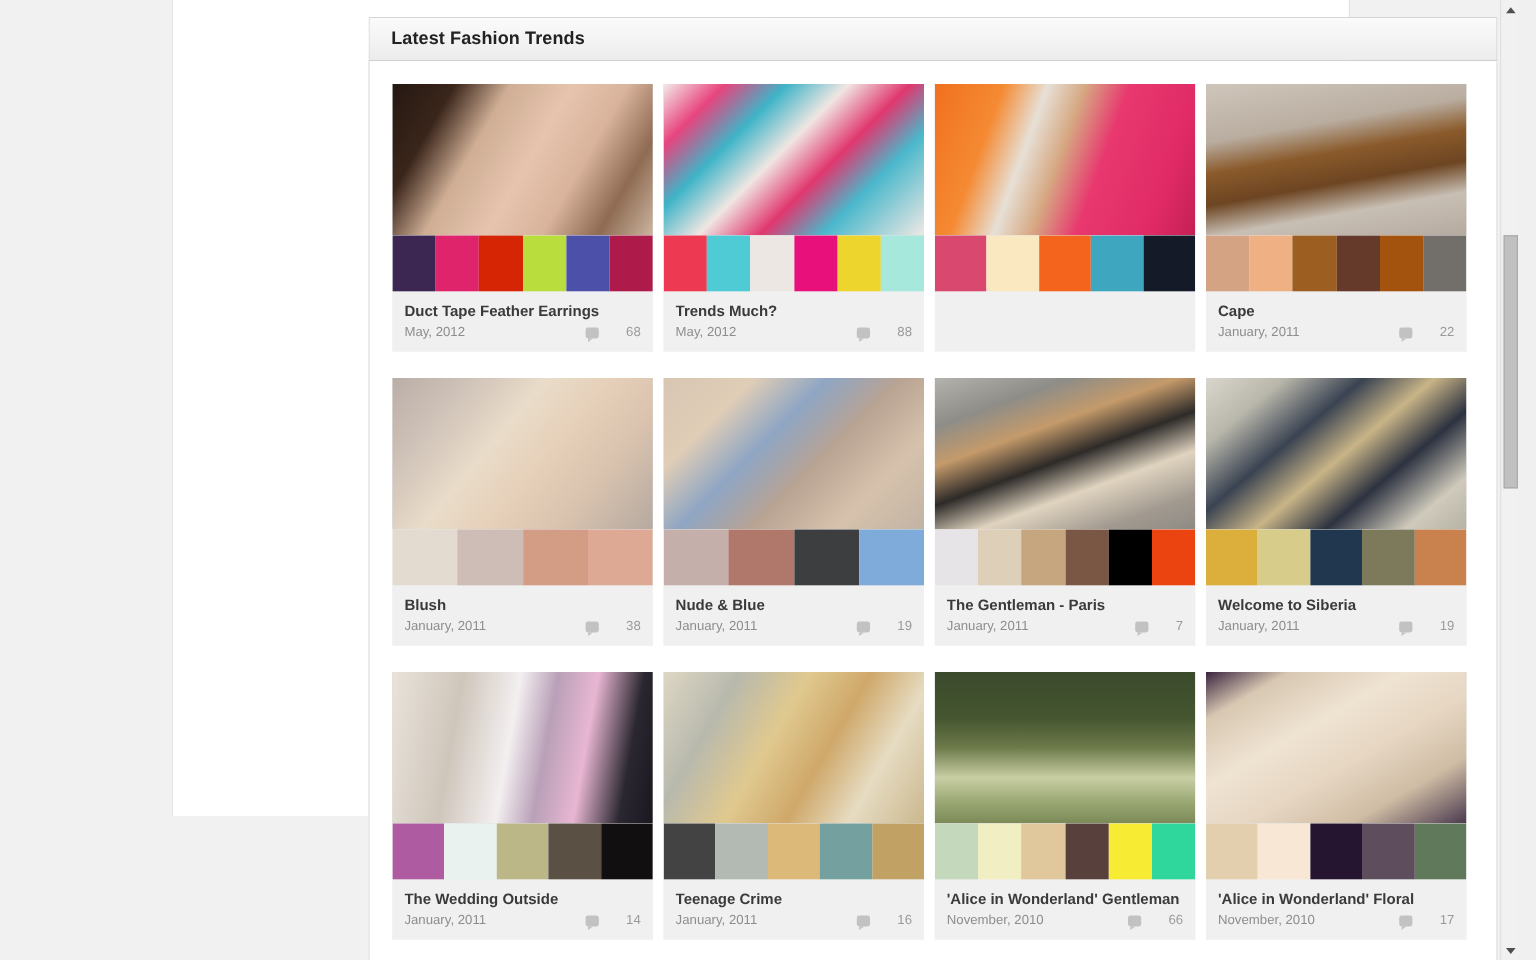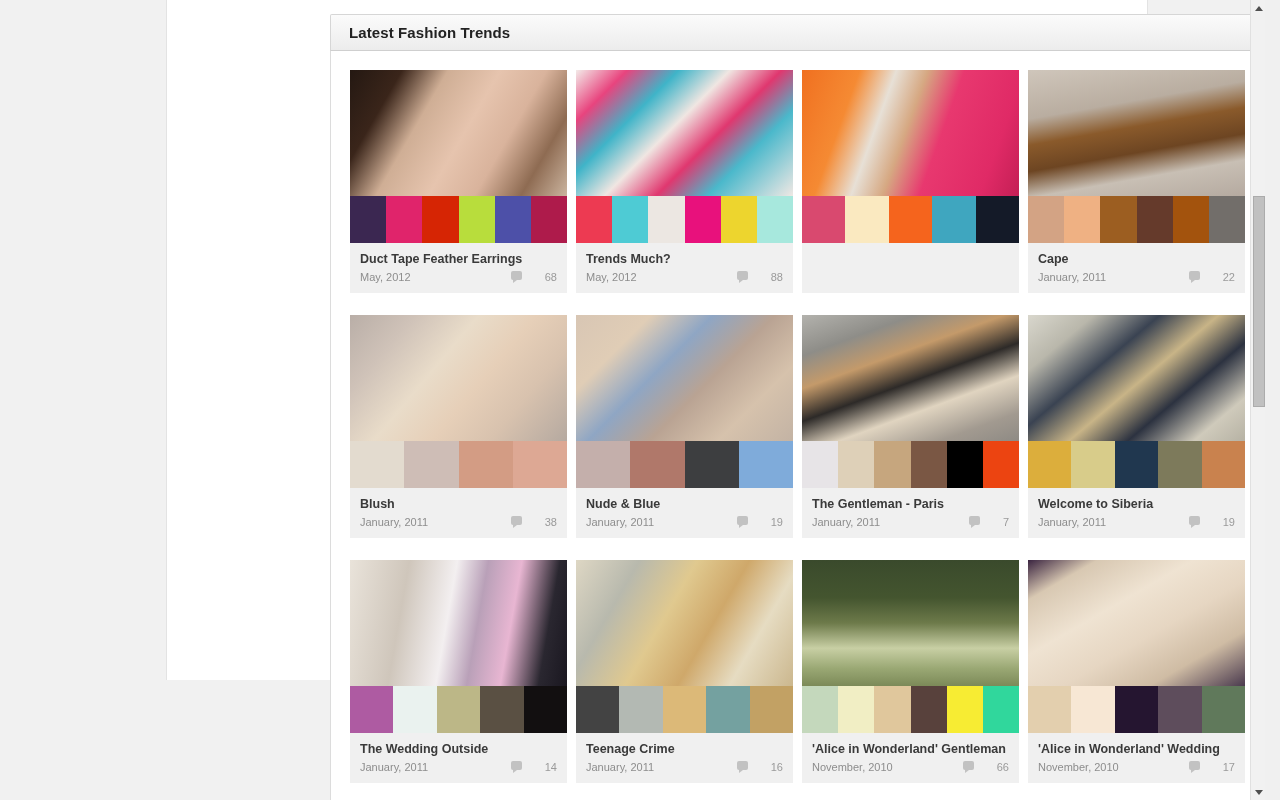--- a/index.html
+++ b/index.html
@@ -20,21 +20,20 @@
   }
 
   
   #page-column {
     position:absolute;
     left:143px; top:0;
     width:982px; height:680px;
     background:#ffffff;
     border-left:1px solid #e3e3e3;
     border-right:1px solid #e3e3e3;
-    margin-left:23px;
   }
 
   
   #panel {
     position:absolute;
     left:163px; top:14px;
     width:941px;
   }
   #panel-header {
     height:37px;
@@ -114,21 +113,21 @@
     display:flex;
     align-items:center;
     justify-content:space-between;
   }
   .card-date {
     font-size:11px;
     color:#8d8d8d;
   }
   .comments {
     display:flex;
-    align-items:flex-start;
+    align-items:center;
     gap:23px;
     font-size:11px;
     color:#9a9a9a;
   }
   .comment-icon {
     display:inline-block;
     width:11px; height:9px;
     background:#c2c2c2;
     border-radius:2px;
     position:relative;
@@ -432,21 +431,21 @@
                 <div class="ph" style="background: linear-gradient(150deg, rgb(58, 36, 64) 0%, rgb(216, 200, 178) 16%, rgb(239, 227, 210) 38%, rgb(230, 214, 194) 58%, rgb(207, 188, 164) 78%, rgb(74, 58, 78) 100%);"></div>
               </div>
               <div class="swatches">
                 <i title="#e3cfae" style="background: rgb(227, 207, 174);"></i>
                 <i title="#f7e7d4" style="background: rgb(247, 231, 212);"></i>
                 <i title="#251530" style="background: rgb(37, 21, 48);"></i>
                 <i title="#5e4d5c" style="background: rgb(94, 77, 92);"></i>
                 <i title="#60795b" style="background: rgb(96, 121, 91);"></i>
               </div>
               <div class="card-meta">
-                <div class="card-title">'Alice in Wonderland' Wedding</div>
+                <div class="card-title">'Alice in Wonderland' Floral</div>
                 <div class="card-foot">
                   <span class="card-date">November, 2010</span>
                   <span class="comments">
                     <span class="comment-icon"></span>
                     <span class="comment-count">17</span>
                   </span>
                 </div>
               </div>
             </div>
           </div>

